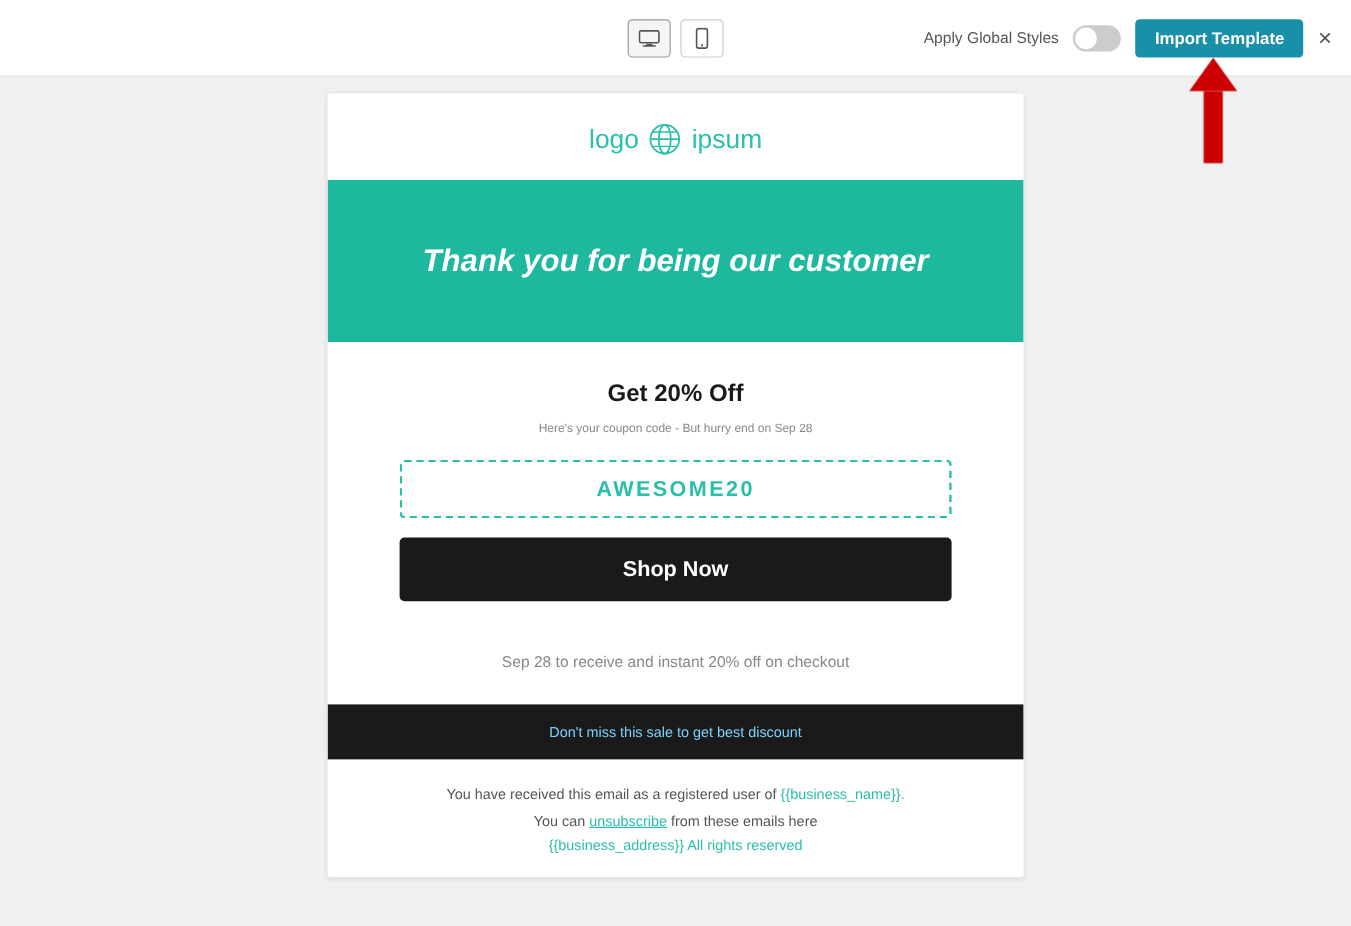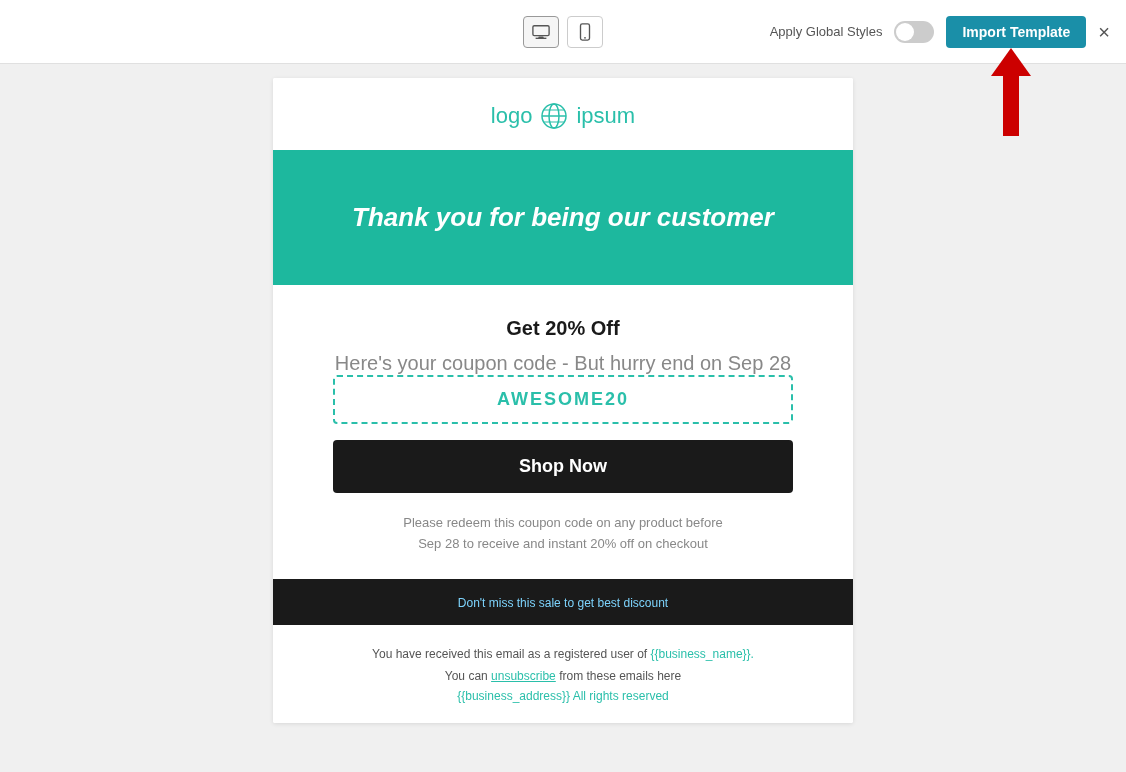--- a/index.html
+++ b/index.html
@@ -182,22 +182,23 @@
       text-align: center;
       background: #fff;
     }
     .offer-title {
       font-size: 20px;
       font-weight: 700;
       color: #1a1a1a;
       margin-bottom: 12px;
     }
     .offer-subtitle {
-      font-size: 20px;
+      font-size: 10px;
       color: #888;
+      margin-bottom: 20px;
     }
     .coupon-box {
       border: 2px dashed #2abfaa;
       border-radius: 4px;
       padding: 12px 20px;
       margin-bottom: 16px;
       text-align: center;
     }
     .coupon-code {
       font-size: 18px;
@@ -318,21 +319,21 @@
       <h2 class="offer-title">Get 20% Off</h2>
       <p class="offer-subtitle">Here's your coupon code - But hurry end on Sep 28</p>
 
       <div class="coupon-box">
         <span class="coupon-code">AWESOME20</span>
       </div>
 
       <button class="shop-now-btn">Shop Now</button>
 
       <p class="redeem-text">
-        <span>Please redeem this coupon code on any product before</span><br>
+        <br>
         <span>Sep 28 to receive and instant 20% off on checkout</span>
       </p>
     </div>
 
     <div class="footer-banner">
       <span class="footer-banner-text">Don't miss this sale to get best discount</span>
     </div>
 
     <div class="footer-section">
       <p class="footer-registered">

